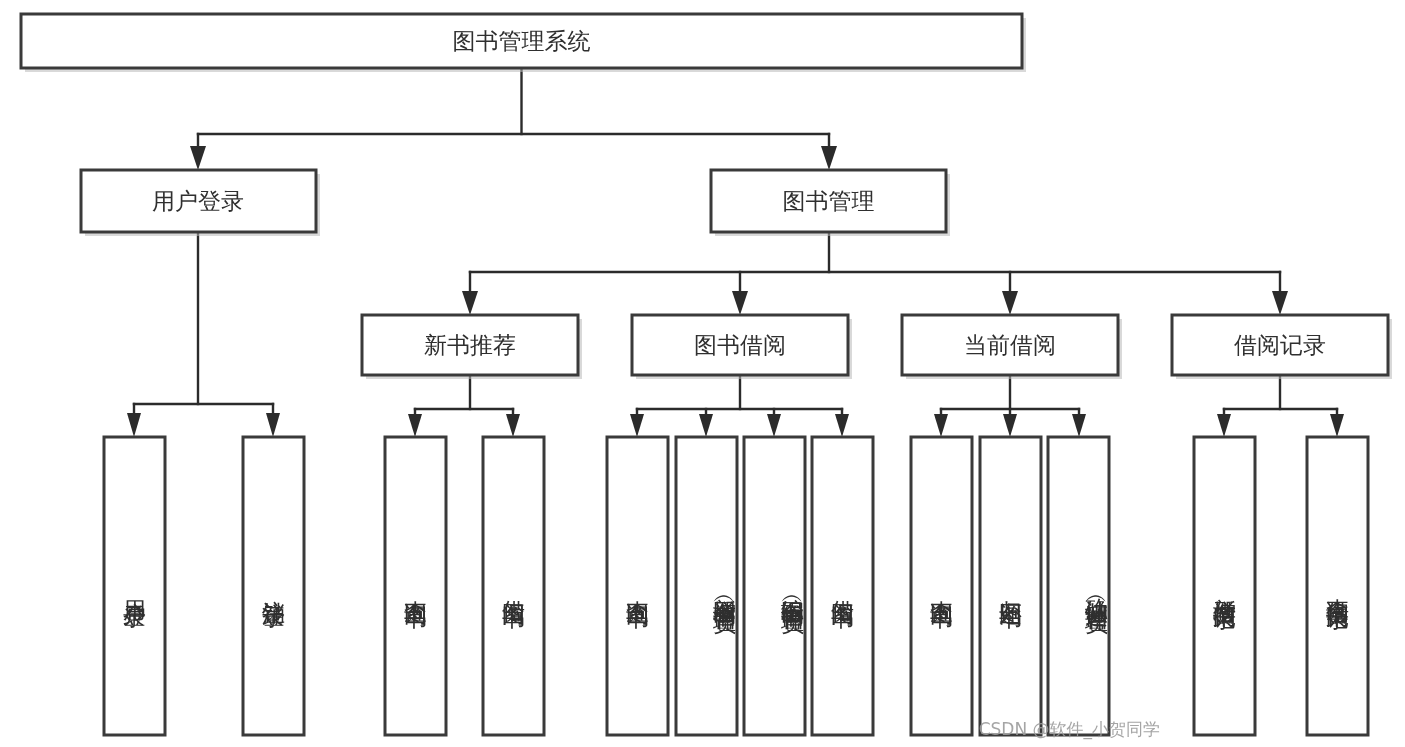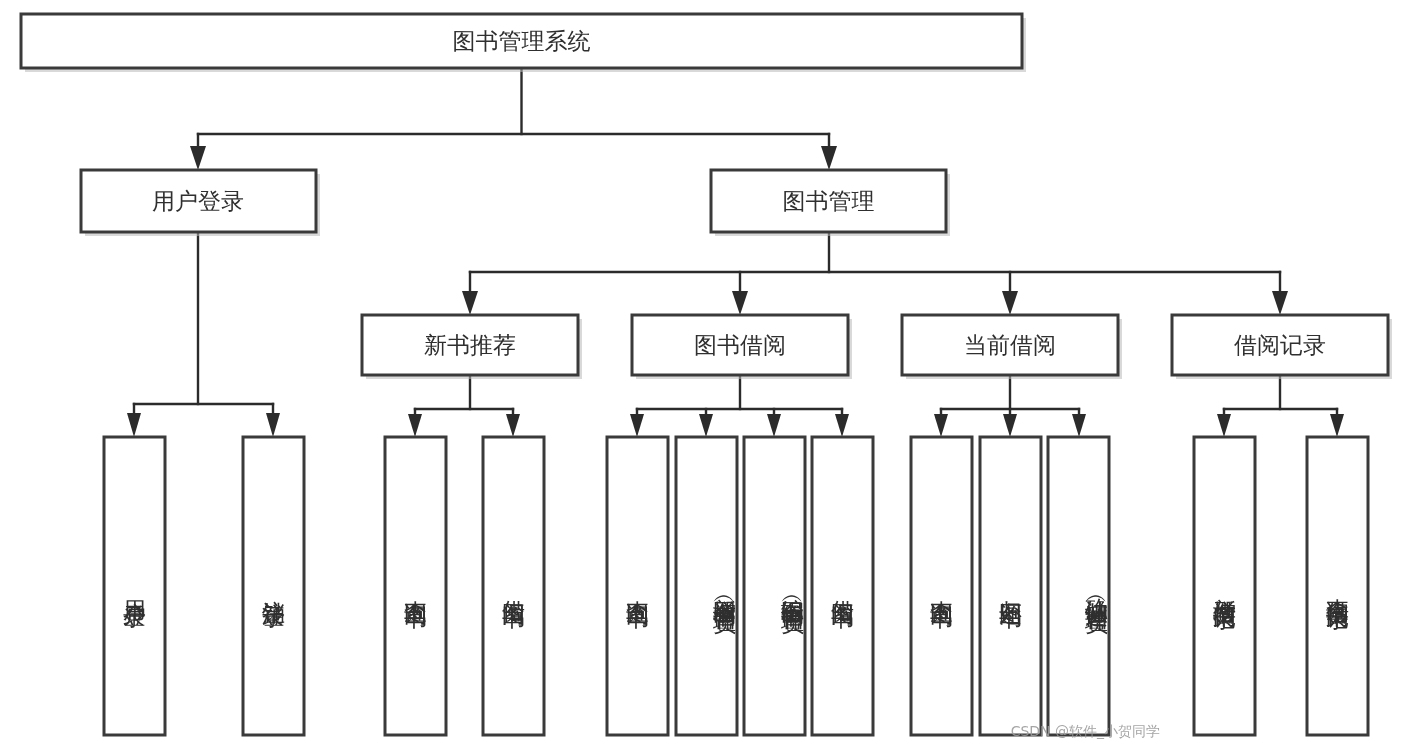--- a/index.html
+++ b/index.html
@@ -65,21 +65,21 @@
     letter-spacing: 2px;
     white-space: nowrap;
     text-align: start;
     pointer-events: none;
   }
   .watermark {
     position: absolute;
     right: 8px;
     bottom: 6px;
     font-family: "DejaVu Sans", "Liberation Sans", sans-serif;
-    font-size: 14px;
+    font-size: 17px;
     color: #9c9c9c;
     opacity: 0.9;
     white-space: nowrap;
   }
 </style>
 </head>
 <body>
 
 <div id="diagram-root">
 

